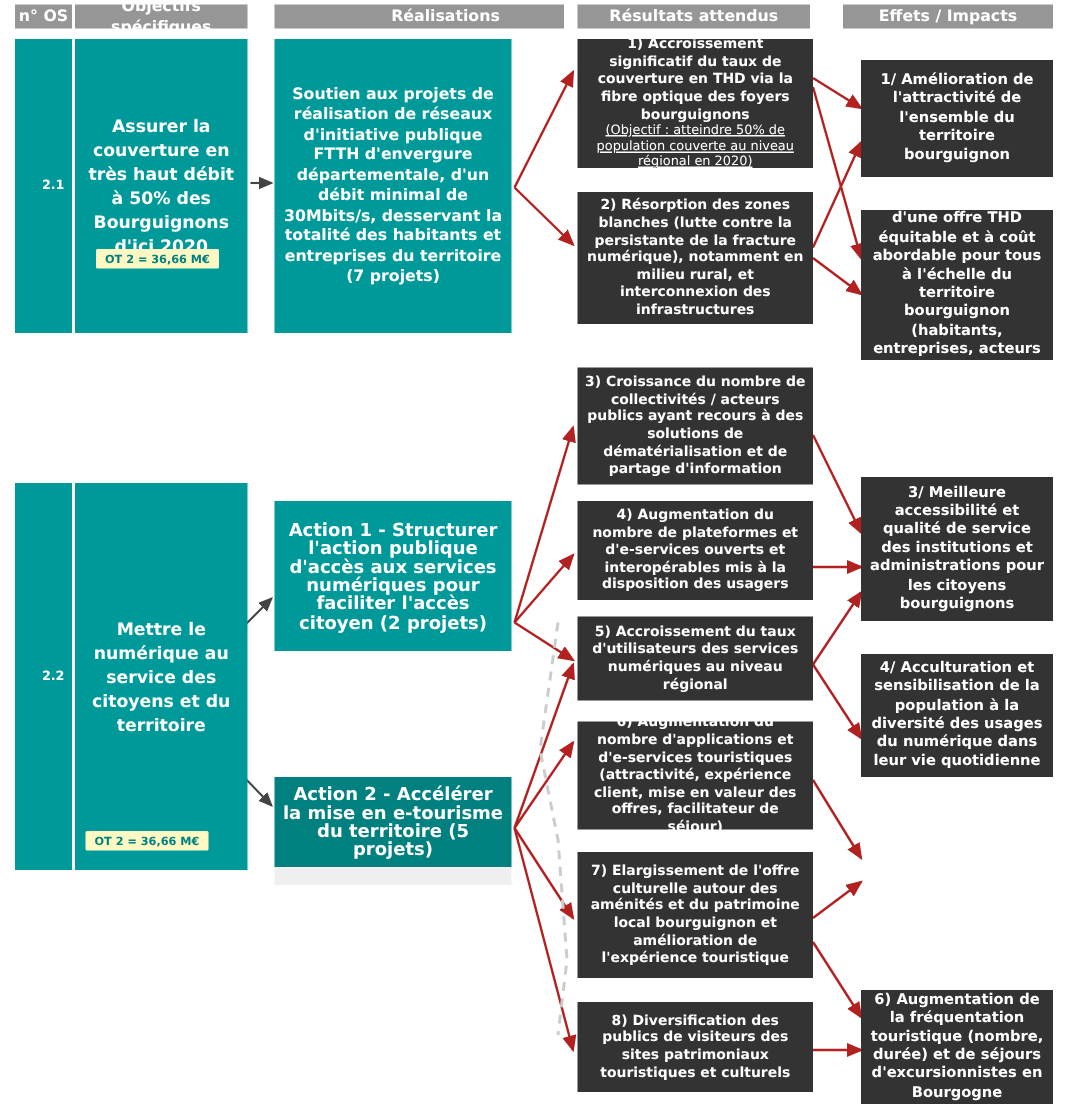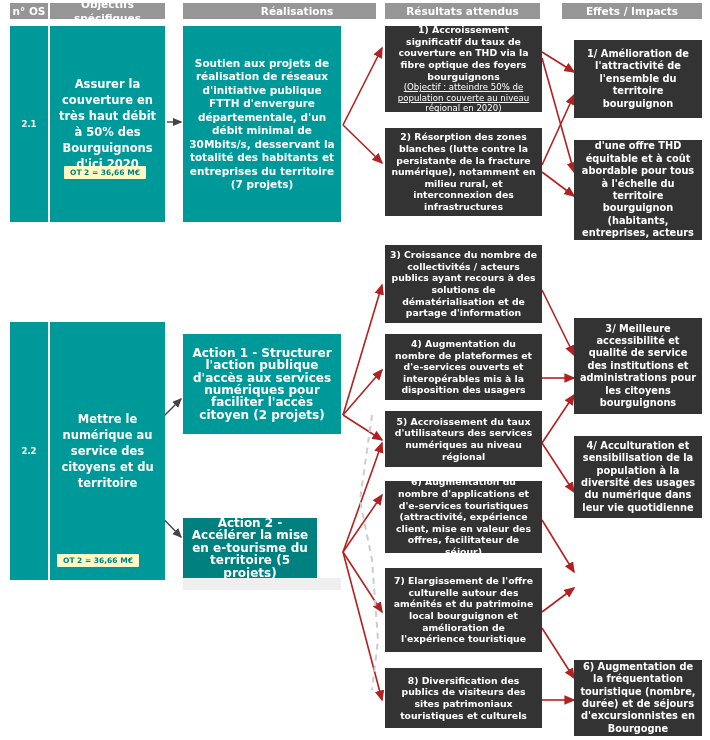--- a/index.html
+++ b/index.html
@@ -22,21 +22,21 @@
   .box{
     position:absolute;box-sizing:border-box;
     display:flex;align-items:center;justify-content:center;
     text-align:center;color:#ffffff;font-weight:bold;
     padding:3px 5px;
   }
   .teal{background:#009999;}
   .teal-dark{background:#00807f;}
   .dark{background:#333333;}
 
-  .os-num{font-size:8.5px;font-weight:bold;}
+  .os-num{font-size:8.5px;font-weight:bold;justify-content:flex-end;}
   .obj-txt{font-size:11.5px;line-height:16px;}
   .real-txt{font-size:10.5px;line-height:13.5px;}
   .res-txt{font-size:9.3px;line-height:11.6px;}
   .eff-txt{font-size:9.8px;line-height:12.4px;}
   .act-txt{font-size:12px;line-height:12.4px;}
 
   .badge{
     position:absolute;background:#fef9c3;color:#00807f;
     font-size:7.5px;font-weight:bold;
     padding:2px 6px;border-radius:1px;white-space:nowrap;
@@ -120,21 +120,21 @@
   <div class="box teal obj-txt" style="left:50px;top:322px;width:115px;height:258px;">
     <span>Mettre le numérique au service des citoyens et du territoire</span>
   </div>
   <div class="badge" style="left:57px;top:554px;">OT 2 = 36,66 M€</div>
 
   <div class="box teal act-txt" style="left:183px;top:334px;width:158px;height:100px;">
     <span>Action 1 - Structurer l'action publique d'accès aux services numériques pour faciliter l'accès citoyen (2 projets)</span>
   </div>
 
   <div class="shadow" style="left:183px;top:578px;width:158px;height:12px;"></div>
-  <div class="box teal-dark act-txt" style="left:183px;top:518px;width:134px;height:60px;">
+  <div class="box teal-dark act-txt" style="left:183px;top:518px;width:158px;height:60px;">
     <span>Action 2 - Accélérer la mise en e-tourisme du territoire (5 projets)</span>
   </div>
 
   <div class="box dark res-txt" style="left:385px;top:26px;width:157px;height:86px;flex-direction:column;">
     <span>1) Accroissement significatif du taux de couverture en THD via la fibre optique des foyers bourguignons</span>
     <span class="sub">(Objectif : atteindre 50% de population couverte au niveau régional en 2020)</span>
   </div>
 
   <div class="box dark res-txt" style="left:385px;top:128px;width:157px;height:88px;">
     <span>2) Résorption des zones blanches (lutte contre la persistante de la fracture numérique), notamment en milieu rural, et interconnexion des infrastructures</span>

